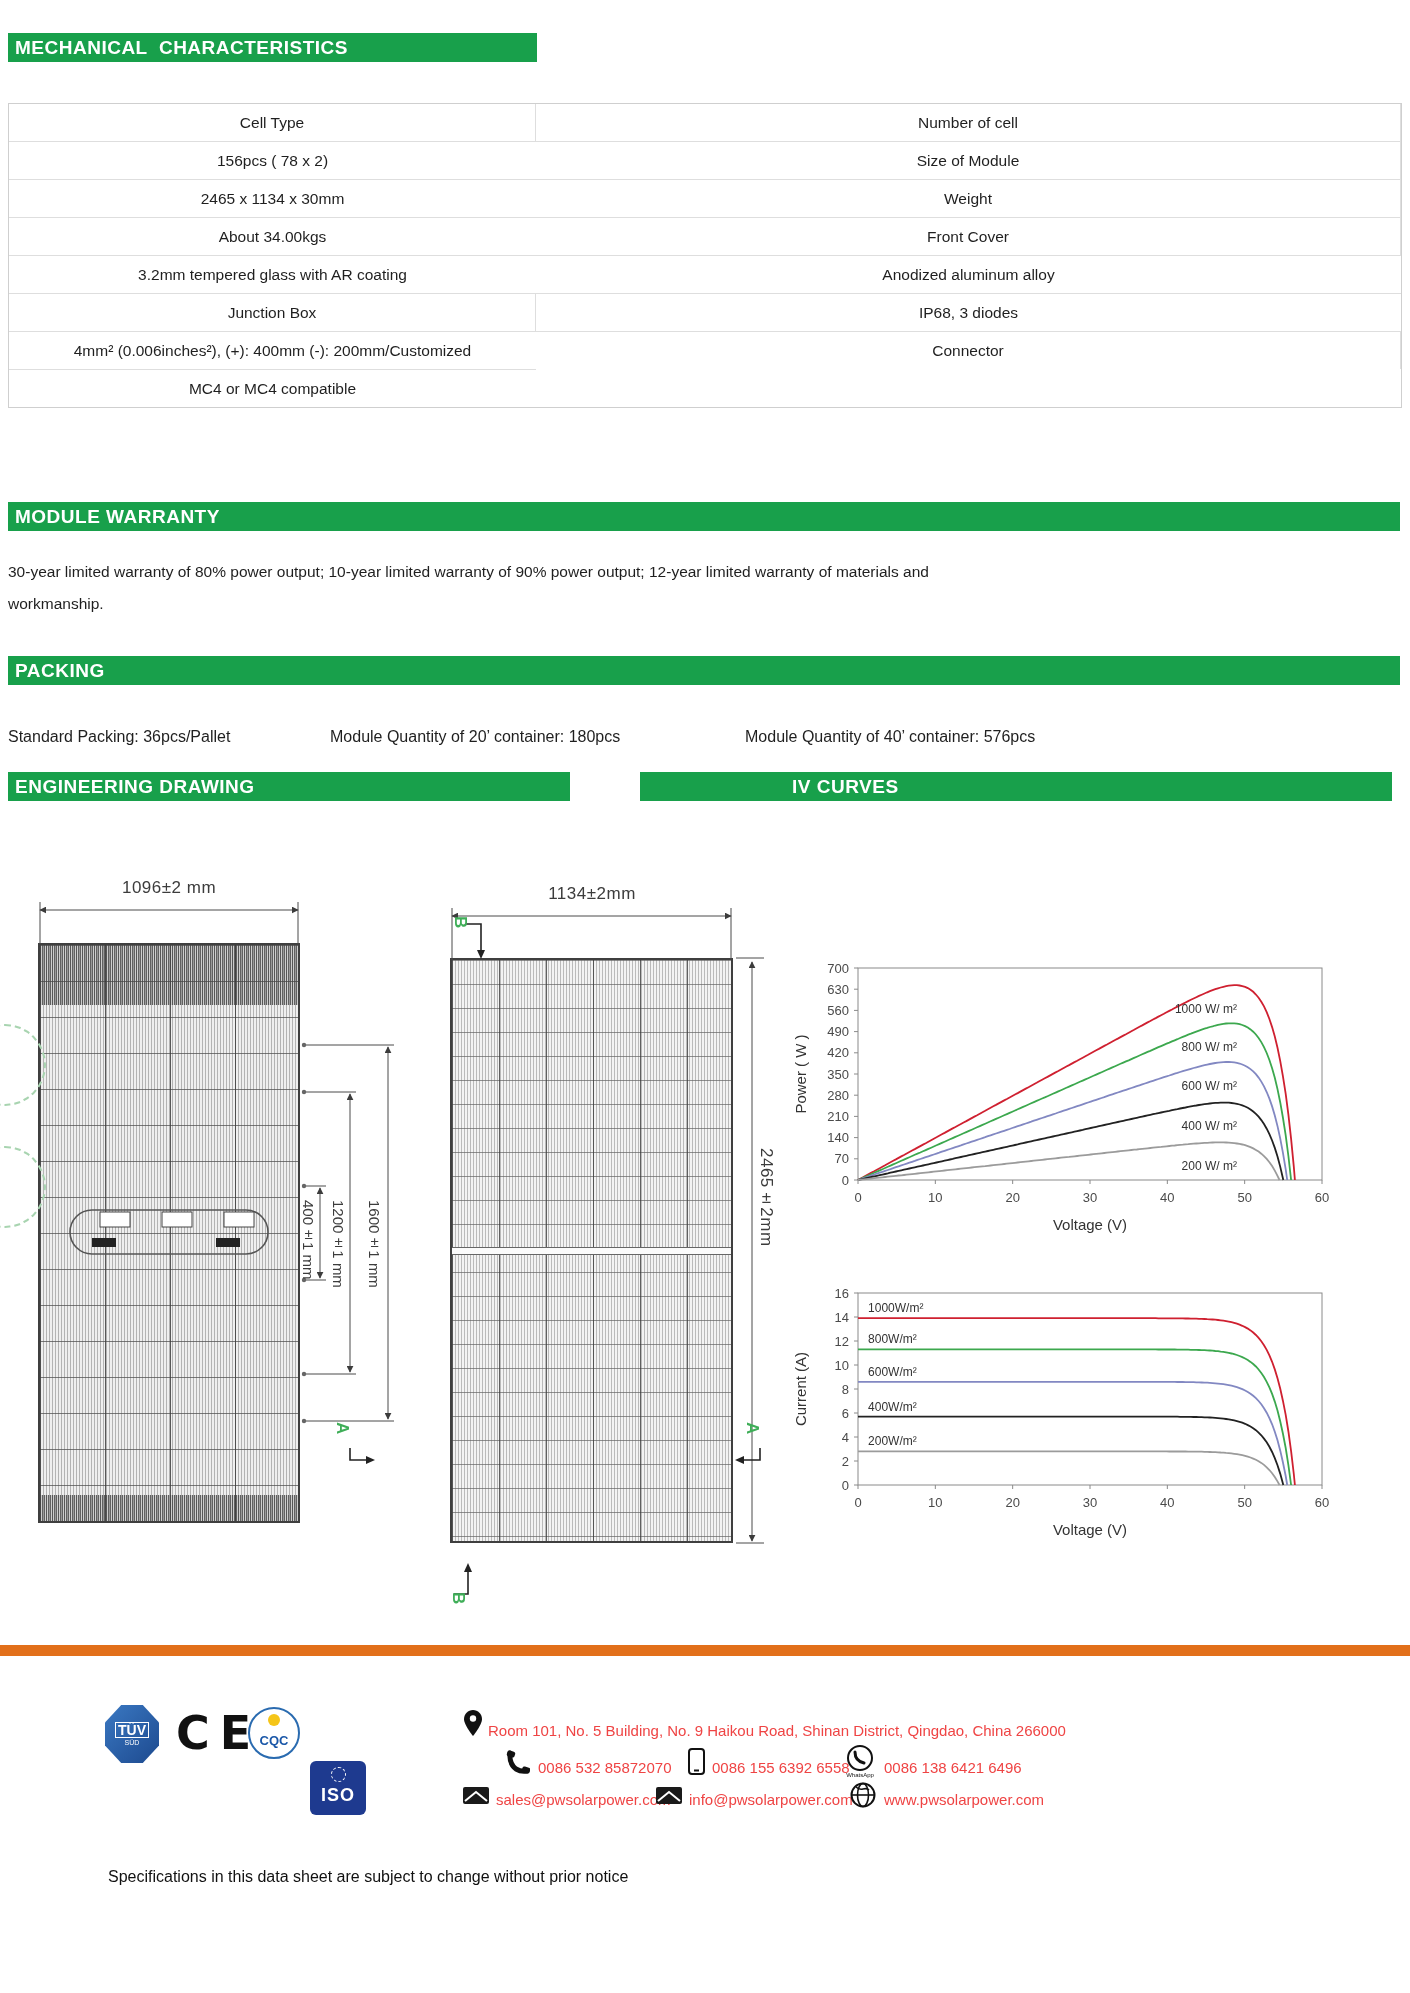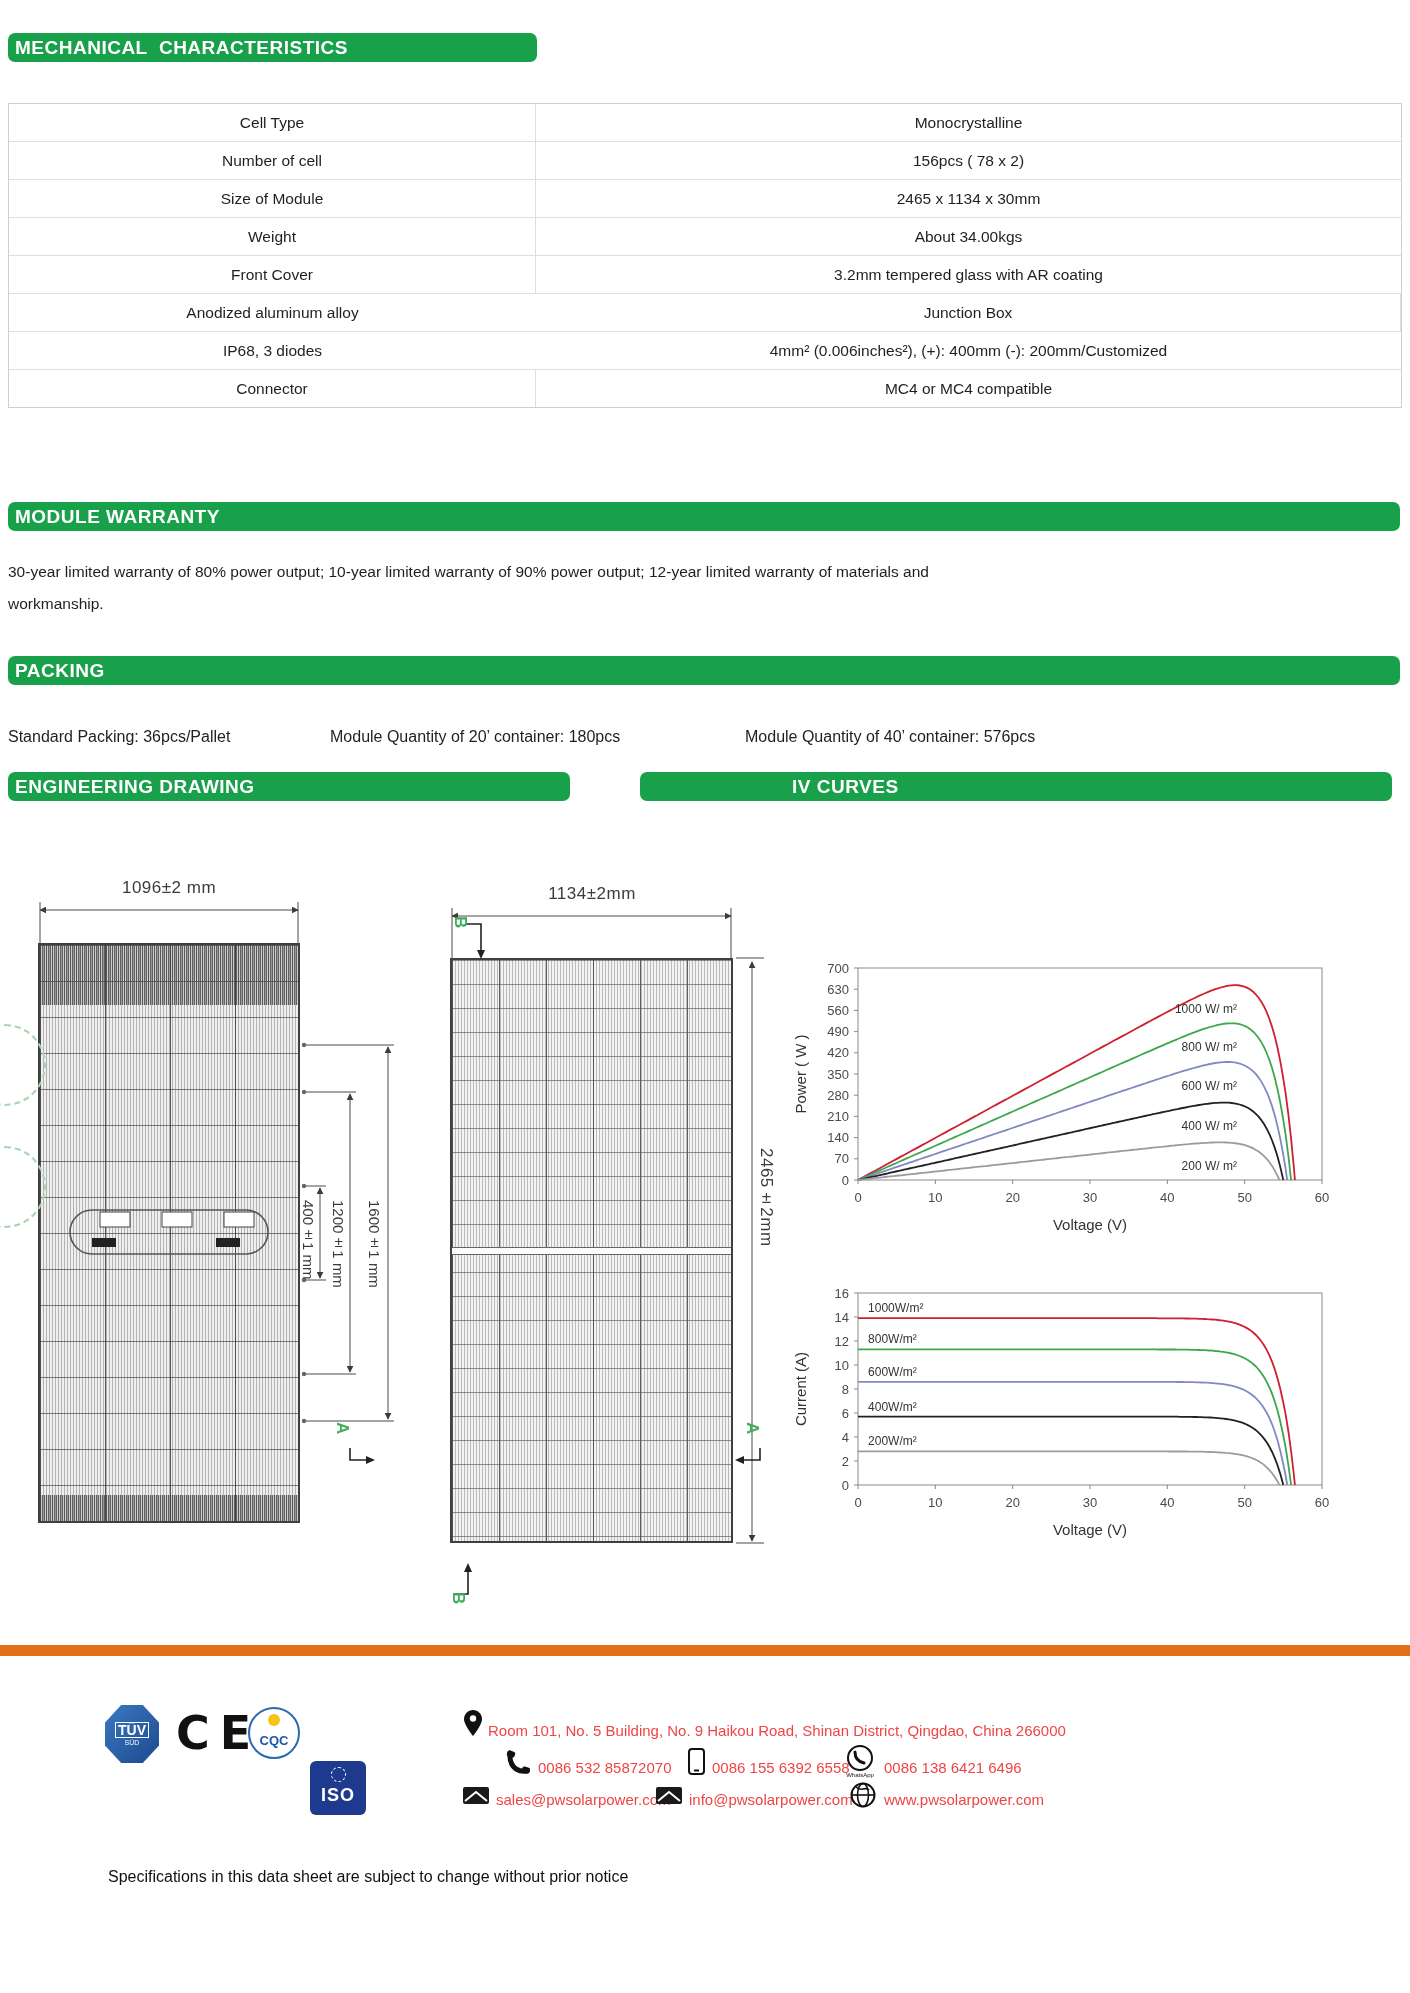--- a/index.html
+++ b/index.html
@@ -1,18 +1,18 @@
 <!DOCTYPE html>
 <html><head>
 <meta charset="utf-8">
 <style>
   html,body{margin:0;padding:0;background:#fff;}
   body{width:1410px;height:1993px;position:relative;font-family:"Liberation Sans",sans-serif;color:#1f1f1f;}
   .abs{position:absolute;}
-  .bar{background:#18a04b;color:#fff;font-weight:bold;font-size:19px;line-height:29px;letter-spacing:.5px;white-space:pre;border-radius:7px;}
+  .bar{background:#18a04b;color:#fff;font-weight:bold;font-size:19px;line-height:29px;letter-spacing:.5px;white-space:pre;}
   .bar span{padding-left:7px;white-space:pre;}
   
   .spec-table{display:grid;grid-template-columns:527px 1fr;border:1px solid #cfcfcf;background:#fff;}
   .spec-table>div{height:37px;line-height:37px;text-align:center;font-size:15.5px;border-bottom:1px solid #dedede;overflow:hidden;white-space:nowrap;}
   .spec-table>div.lc{border-right:1px solid #dedede;}
   .spec-table>div.last{border-bottom:none;}
   .para{font-size:15.5px;line-height:32px;}
   .pack-item{font-size:16px;white-space:nowrap;}
   
   .panel{border:2px solid #3f3f3f;box-sizing:border-box;}
@@ -57,21 +57,20 @@
   .note{font-size:16px;color:#111;}
   .icon{display:block;}
 </style>
 </head>
 <body>
 
 <div class="abs bar" style="left:8px;top:33px;width:529px;height:29px;"><span>MECHANICAL  CHARACTERISTICS</span></div>
 
 <div class="abs spec-table" style="left:8px;top:103px;width:1392px;">
   <div class="lc">Cell Type</div>
-  <div>Monocrystalline</div>
   <div class="lc">Number of cell</div>
   <div>156pcs ( 78 x 2)</div>
   <div class="lc">Size of Module</div>
   <div>2465  x 1134 x 30mm</div>
   <div class="lc">Weight</div>
   <div>About 34.00kgs</div>
   <div class="lc">Front Cover</div>
   <div>3.2mm tempered glass with AR coating</div>
   <div>Anodized aluminum alloy</div>
   <div class="lc">Junction Box</div>

